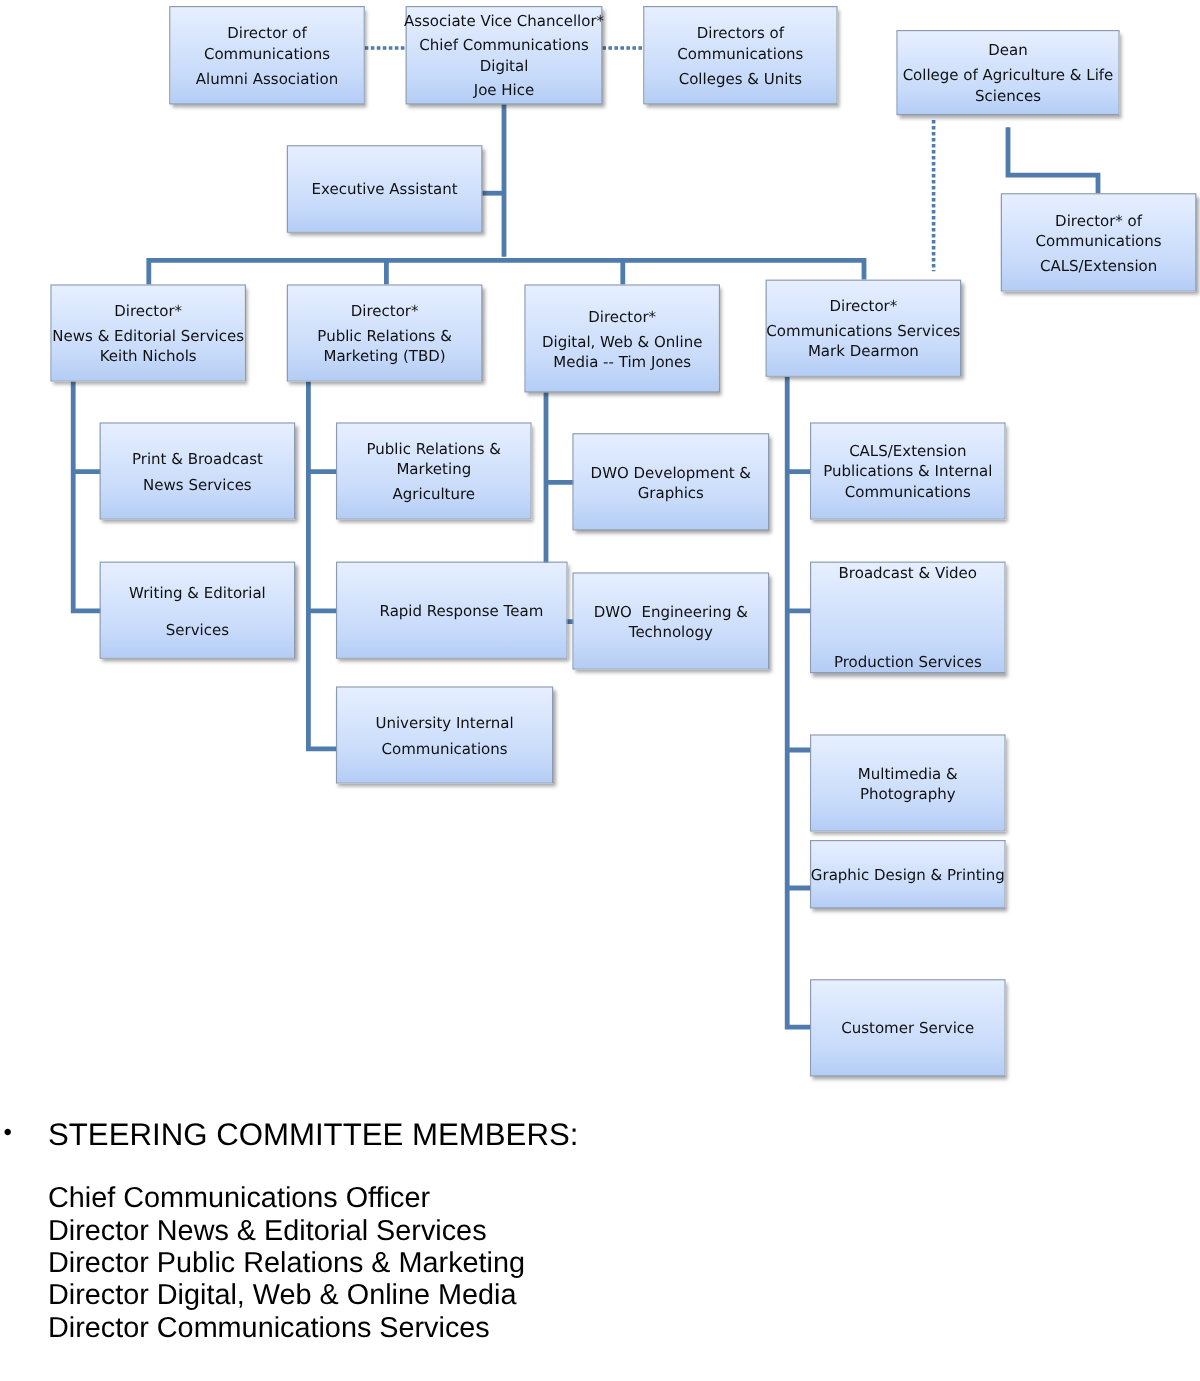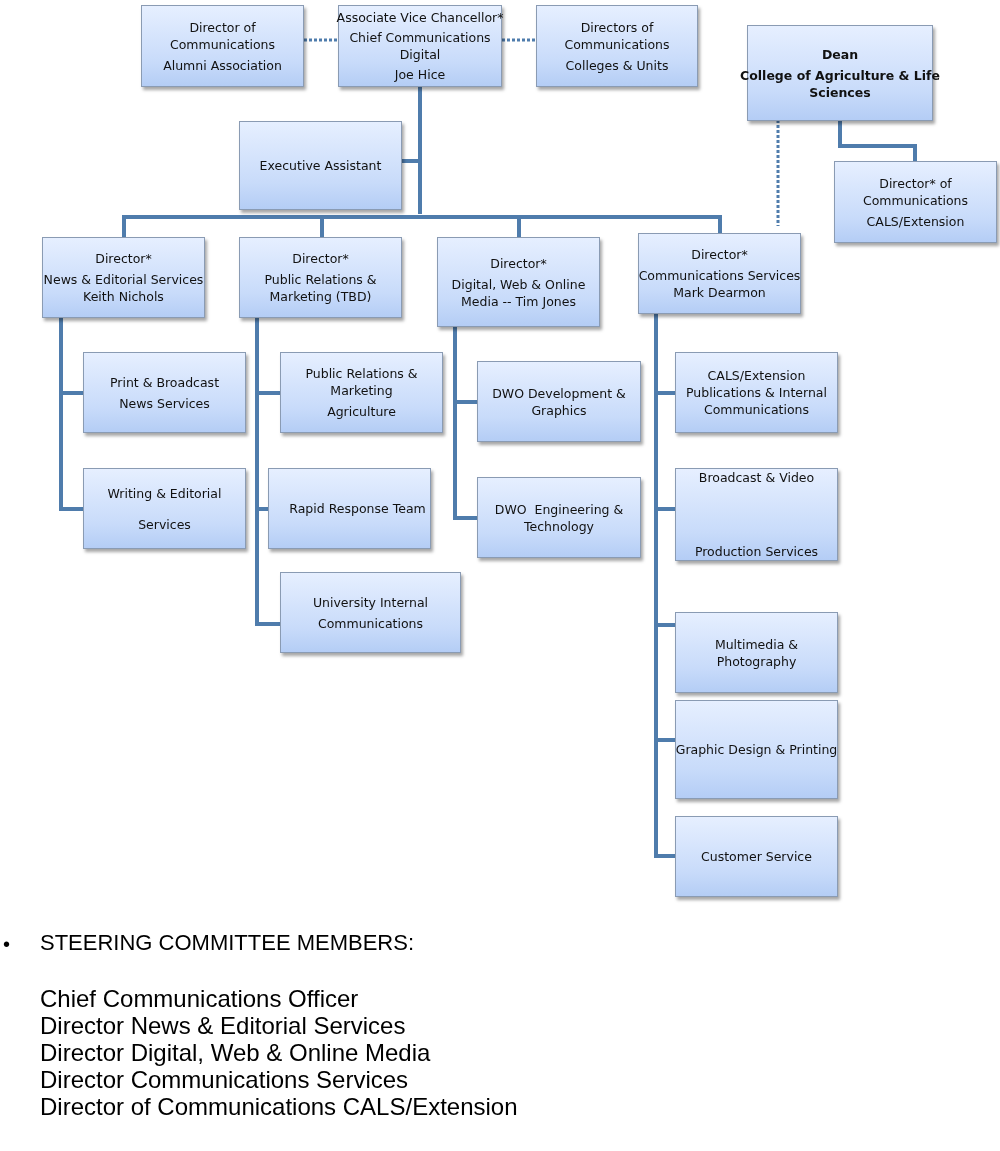--- a/index.html
+++ b/index.html
@@ -10,21 +10,21 @@
     border:1px solid #8a9bb3;
     background:linear-gradient(to bottom, #e6efff 0%, #c8dbfa 70%, #b4cdf5 100%);
     box-shadow:2px 3px 3px rgba(0,0,0,0.35);
     display:flex; flex-direction:column; align-items:center; justify-content:center;
     text-align:center; color:#111; font-size:12.5px; line-height:17px;
     font-family:"DejaVu Sans", sans-serif;
   }
   .box span { display:block; white-space:nowrap; }
   .steer { position:absolute; left:0; top:925px; font-family:"Liberation Sans", sans-serif; color:#000; }
   .steer .bullet { position:absolute; left:3px; top:8px; font-size:20px; }
-  .steer .title { position:absolute; left:40px; top:5px; font-size:22px; white-space:nowrap; }
+  .steer .title { position:absolute; left:40px; top:5px; font-size:26px; white-space:nowrap; }
   .steer ul { position:absolute; left:40px; top:60px; margin:0; padding:0; list-style:none; }
   .steer li { font-size:24px; line-height:27px; white-space:nowrap; }
 </style>
 </head>
 <body>
 
 <svg id="lines">
   <g stroke="#4f7cac" fill="none" stroke-width="4">
 
     <path d="M420 87 V214"></path>
@@ -59,31 +59,31 @@
   <span>Associate Vice Chancellor*</span>
   <span style="margin-top:3px">Chief Communications</span>
   <span>Digital</span>
   <span style="margin-top:3px">Joe Hice</span>
 </div>
 <div class="box" style="left:536px;top:5px;width:162px;height:82px;">
   <span>Directors of</span>
   <span>Communications</span>
   <span style="margin-top:4px">Colleges &amp; Units</span>
 </div>
-<div class="box" style="left:747px;top:25px;width:186px;height:96px;font-weight:bold;">
+<div class="box" style="left:747px;top:25px;width:186px;height:71px;">
   <span>Dean</span>
   <span style="margin-top:4px">College of Agriculture &amp; Life</span>
   <span>Sciences</span>
 </div>
 <div class="box" style="left:834px;top:161px;width:163px;height:82px;">
   <span>Director* of</span>
   <span>Communications</span>
   <span style="margin-top:4px">CALS/Extension</span>
 </div>
-<div class="box" style="left:239px;top:121px;width:163px;height:89px;">
+<div class="box" style="left:239px;top:121px;width:163px;height:73px;">
   <span>Executive Assistant</span>
 </div>
 
 <div class="box" style="left:42px;top:237px;width:163px;height:81px;">
   <span>Director*</span>
   <span style="margin-top:4px">News &amp; Editorial Services</span>
   <span>Keith Nichols</span>
 </div>
 <div class="box" style="left:239px;top:237px;width:163px;height:81px;">
   <span>Director*</span>
@@ -108,21 +108,21 @@
 <div class="box" style="left:83px;top:468px;width:163px;height:81px;">
   <span>Writing &amp; Editorial</span>
   <span style="margin-top:14px">Services</span>
 </div>
 
 <div class="box" style="left:280px;top:352px;width:163px;height:81px;">
   <span>Public Relations &amp;</span>
   <span>Marketing</span>
   <span style="margin-top:4px">Agriculture</span>
 </div>
-<div class="box" style="left:268px;top:468px;width:163px;height:81px;padding-left:16px;">
+<div class="box" style="left:280px;top:468px;width:193px;height:81px;padding-left:16px;">
   <span>Rapid Response Team</span>
 </div>
 <div class="box" style="left:280px;top:572px;width:181px;height:81px;">
   <span>University Internal</span>
   <span style="margin-top:4px">Communications</span>
 </div>
 
 <div class="box" style="left:477px;top:361px;width:164px;height:81px;">
   <span>DWO Development &amp;</span>
   <span>Graphics</span>
@@ -138,30 +138,30 @@
   <span>Communications</span>
 </div>
 <div class="box" style="left:675px;top:468px;width:163px;height:93px;justify-content:space-between;">
   <span>Broadcast &amp; Video</span>
   <span>Production Services</span>
 </div>
 <div class="box" style="left:675px;top:584px;width:163px;height:81px;margin-top:28px;">
   <span>Multimedia &amp;</span>
   <span>Photography</span>
 </div>
-<div class="box" style="left:675px;top:700px;width:163px;height:99px;">
+<div class="box" style="left:675px;top:700px;width:163px;height:57px;">
   <span>Graphic Design &amp; Printing</span>
 </div>
 <div class="box" style="left:675px;top:816px;width:163px;height:81px;">
   <span>Customer Service</span>
 </div>
 
 <div class="steer">
   <span class="bullet">•</span>
   <div class="title">STEERING COMMITTEE MEMBERS:</div>
   <ul>
     <li>Chief Communications Officer</li>
     <li>Director News &amp; Editorial Services</li>
+    <li>Director Public Relations &amp; Marketing</li>
     <li>Director Digital, Web &amp; Online Media</li>
     <li>Director Communications Services</li>
-    <li>Director of Communications CALS/Extension</li>
   </ul>
 </div>
 
 </body></html>

